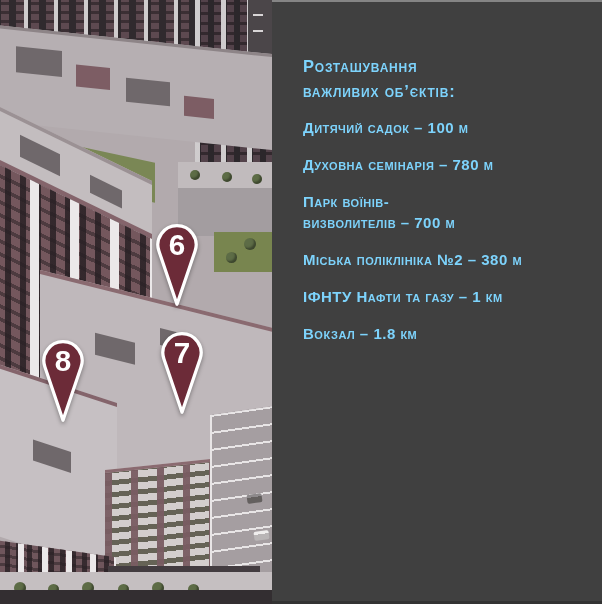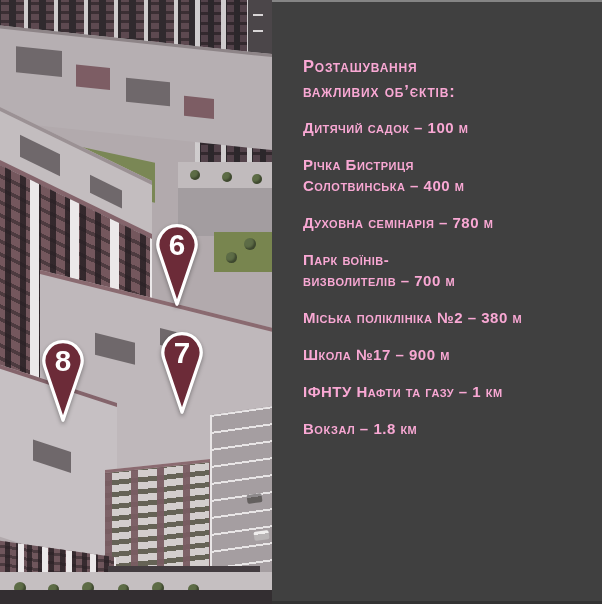--- a/index.html
+++ b/index.html
@@ -78,21 +78,21 @@
   .entry-strip { left:108px; top:566px; width:152px; height:12px; background:#433c40; }
   .bottom-sidewalk { left:0; top:572px; width:272px; height:20px; background:#c5bfc1; }
   .bottom-road { left:0; top:590px; width:272px; height:14px; background:#332e31; }
 
   
   .pin { position:absolute; width:46px; height:88px; filter:drop-shadow(0 2px 2px rgba(0,0,0,.35)); }
   .pin text { font-family:"Liberation Sans", sans-serif; font-weight:bold; }
 
   
   #panel { position:absolute; left:272px; top:0; width:330px; height:604px; background:#404040;
-    padding:54px 22px 0 31px; color:#f9a8d4; }
+    padding:54px 22px 0 31px; color:#7dd3fc; }
   #panel::before { content:""; position:absolute; left:0; top:0; width:100%; height:2px; background:rgba(190,190,190,.55); }
   #panel::after  { content:""; position:absolute; left:0; bottom:0; width:100%; height:3px; background:#333333; }
   .panel-title { font-size:16.5px; line-height:25px; font-weight:bold; font-variant:small-caps;
     letter-spacing:.8px; white-space:pre-line; margin-bottom:13px; }
   .loc-item { font-size:15px; line-height:21px; font-weight:bold; font-variant:small-caps;
     letter-spacing:.5px; white-space:pre-line; margin-bottom:16px; }
 </style>
 </head>
 <body>
 
@@ -174,24 +174,21 @@
     <svg class="pin" style="left:40px; top:338px;" viewBox="0 0 48 92">
       <path d="M5.1,30.4 A20,20 0 1 1 42.9,30.4 L24,86 Z" fill="#6c2b38" stroke="#ffffff" stroke-width="3.4" stroke-linejoin="round"></path>
       <text x="24" y="35" font-size="31" text-anchor="middle" fill="#ffffff">8</text>
     </svg>
   </div>
 
   <div id="panel">
     <div class="panel-title">Розташування
 важливих об’єктів:</div>
     <div class="loc-item">Дитячий садок – 100 м</div>
-    <div class="loc-item">Річка Бистриця
-Солотвинська – 400 м</div>
     <div class="loc-item">Духовна семінарія – 780 м</div>
     <div class="loc-item">Парк воїнів-
 визволителів – 700 м</div>
     <div class="loc-item">Міська поліклініка №2 – 380 м</div>
-    <div class="loc-item">Школа №17 – 900 м</div>
     <div class="loc-item">ІФНТУ Нафти та газу – 1 км</div>
     <div class="loc-item">Вокзал – 1.8 км</div>
   </div>
 
 </div>
 
 </body></html>

